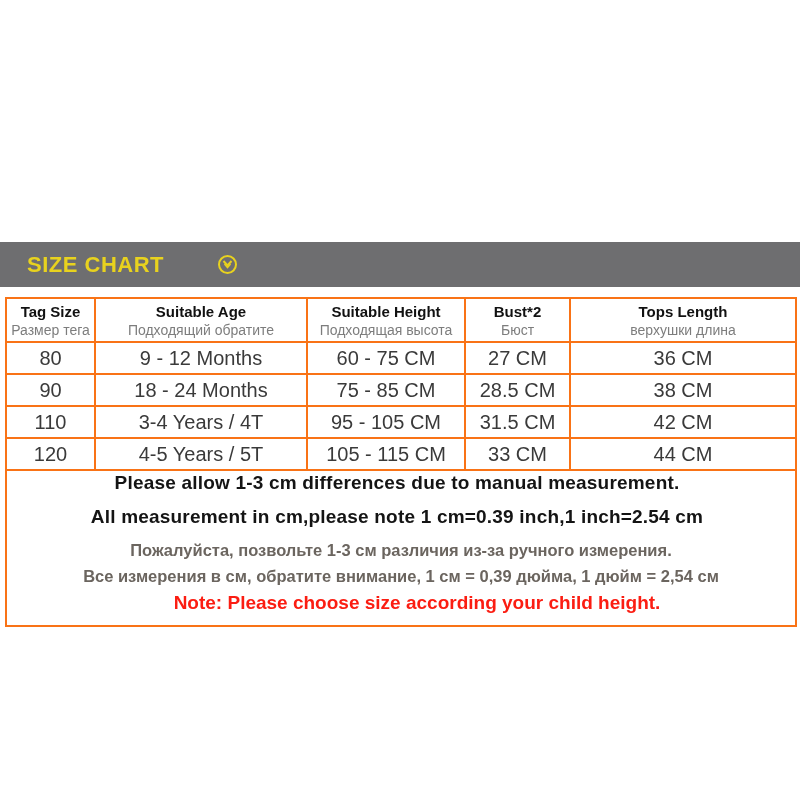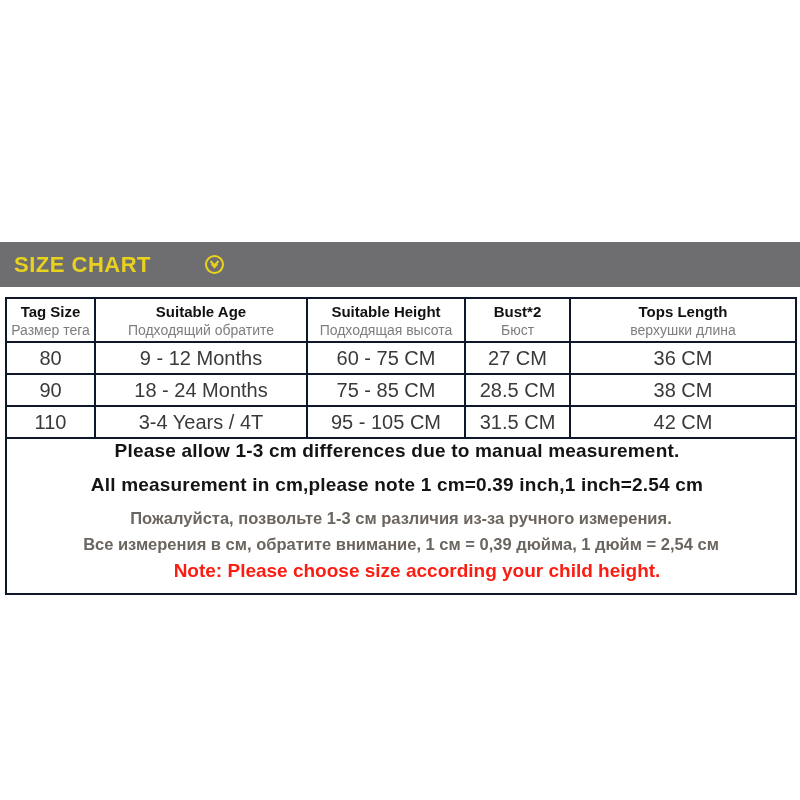--- a/index.html
+++ b/index.html
@@ -10,21 +10,21 @@
     position:relative;
     overflow:hidden;
   }
 
   
   .banner {
     position:absolute; top:242px; left:0;
     width:800px; height:45px;
     background:#6e6e70;
     display:flex; align-items:center;
-    box-sizing:border-box; padding-left:14px;gap:44px;
+    box-sizing:border-box; padding-left:27px;gap:44px;
   }
   .banner-title {
     color:#e8d21e;
     font-weight:bold;
     font-size:22px;
     letter-spacing:0.5px;
   }
   .banner-icon {
     margin-left:10px;
     width:15px; height:15px;
@@ -36,21 +36,21 @@
   .banner-icon svg { display:block; }
 
   
   table.size-table {
     position:absolute; top:297px; left:5px;
     width:790px;
     border-collapse:collapse;
     table-layout:fixed;
   }
   table.size-table th, table.size-table td {
-    border:2px solid #0f172a;
+    border:2px solid #f97316;
     text-align:center;
     padding:0;
     overflow:hidden;
   }
   th.hdr { height:42px; vertical-align:middle; }
   .hdr-en {
     display:block;
     font-size:15px; font-weight:bold; color:#111111;
     line-height:19px;
   }
@@ -150,20 +150,27 @@
       <td class="cell">38 CM</td>
     </tr>
     <tr>
       <td class="cell">110</td>
       <td class="cell">3-4 Years / 4T</td>
       <td class="cell">95 - 105 CM</td>
       <td class="cell">31.5 CM</td>
       <td class="cell">42 CM</td>
     </tr>
     <tr>
+      <td class="cell">120</td>
+      <td class="cell">4-5 Years / 5T</td>
+      <td class="cell">105 - 115 CM</td>
+      <td class="cell">33 CM</td>
+      <td class="cell">44 CM</td>
+    </tr>
+    <tr>
       <td class="notes-cell" colspan="5">
         <p class="note-en">Please allow 1-3 cm differences due to manual measurement.</p>
         <p class="note-en">All measurement in cm,please note 1 cm=0.39 inch,1 inch=2.54 cm</p>
         <p class="note-ru">Пожалуйста, позвольте 1-3 см различия из-за ручного измерения.</p>
         <p class="note-ru">Все измерения в см, обратите внимание, 1 см = 0,39 дюйма, 1 дюйм = 2,54 см</p>
         <p class="note-red">Note: Please choose size according your child height.</p>
       </td>
     </tr>
   </tbody>
 </table>

